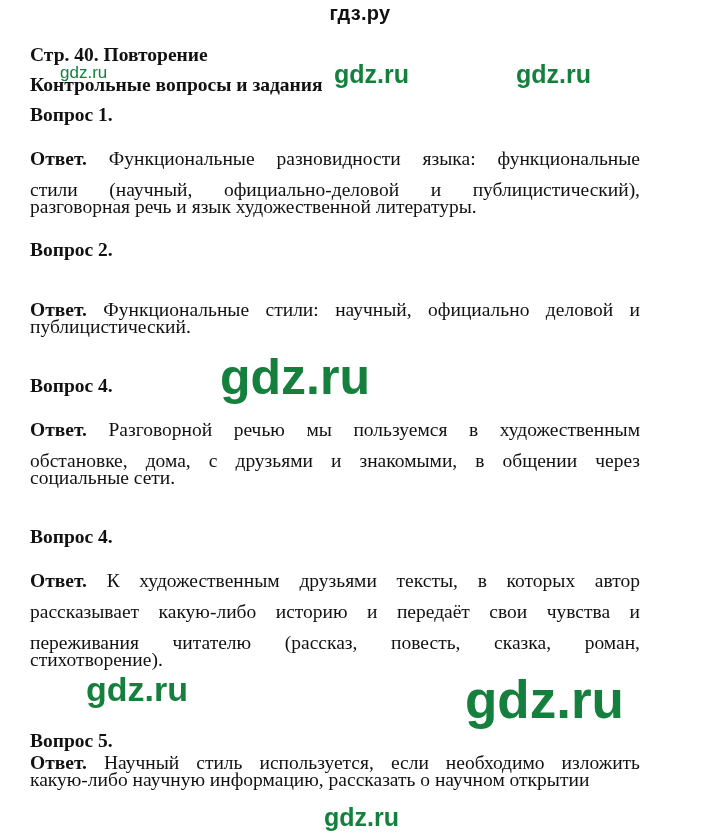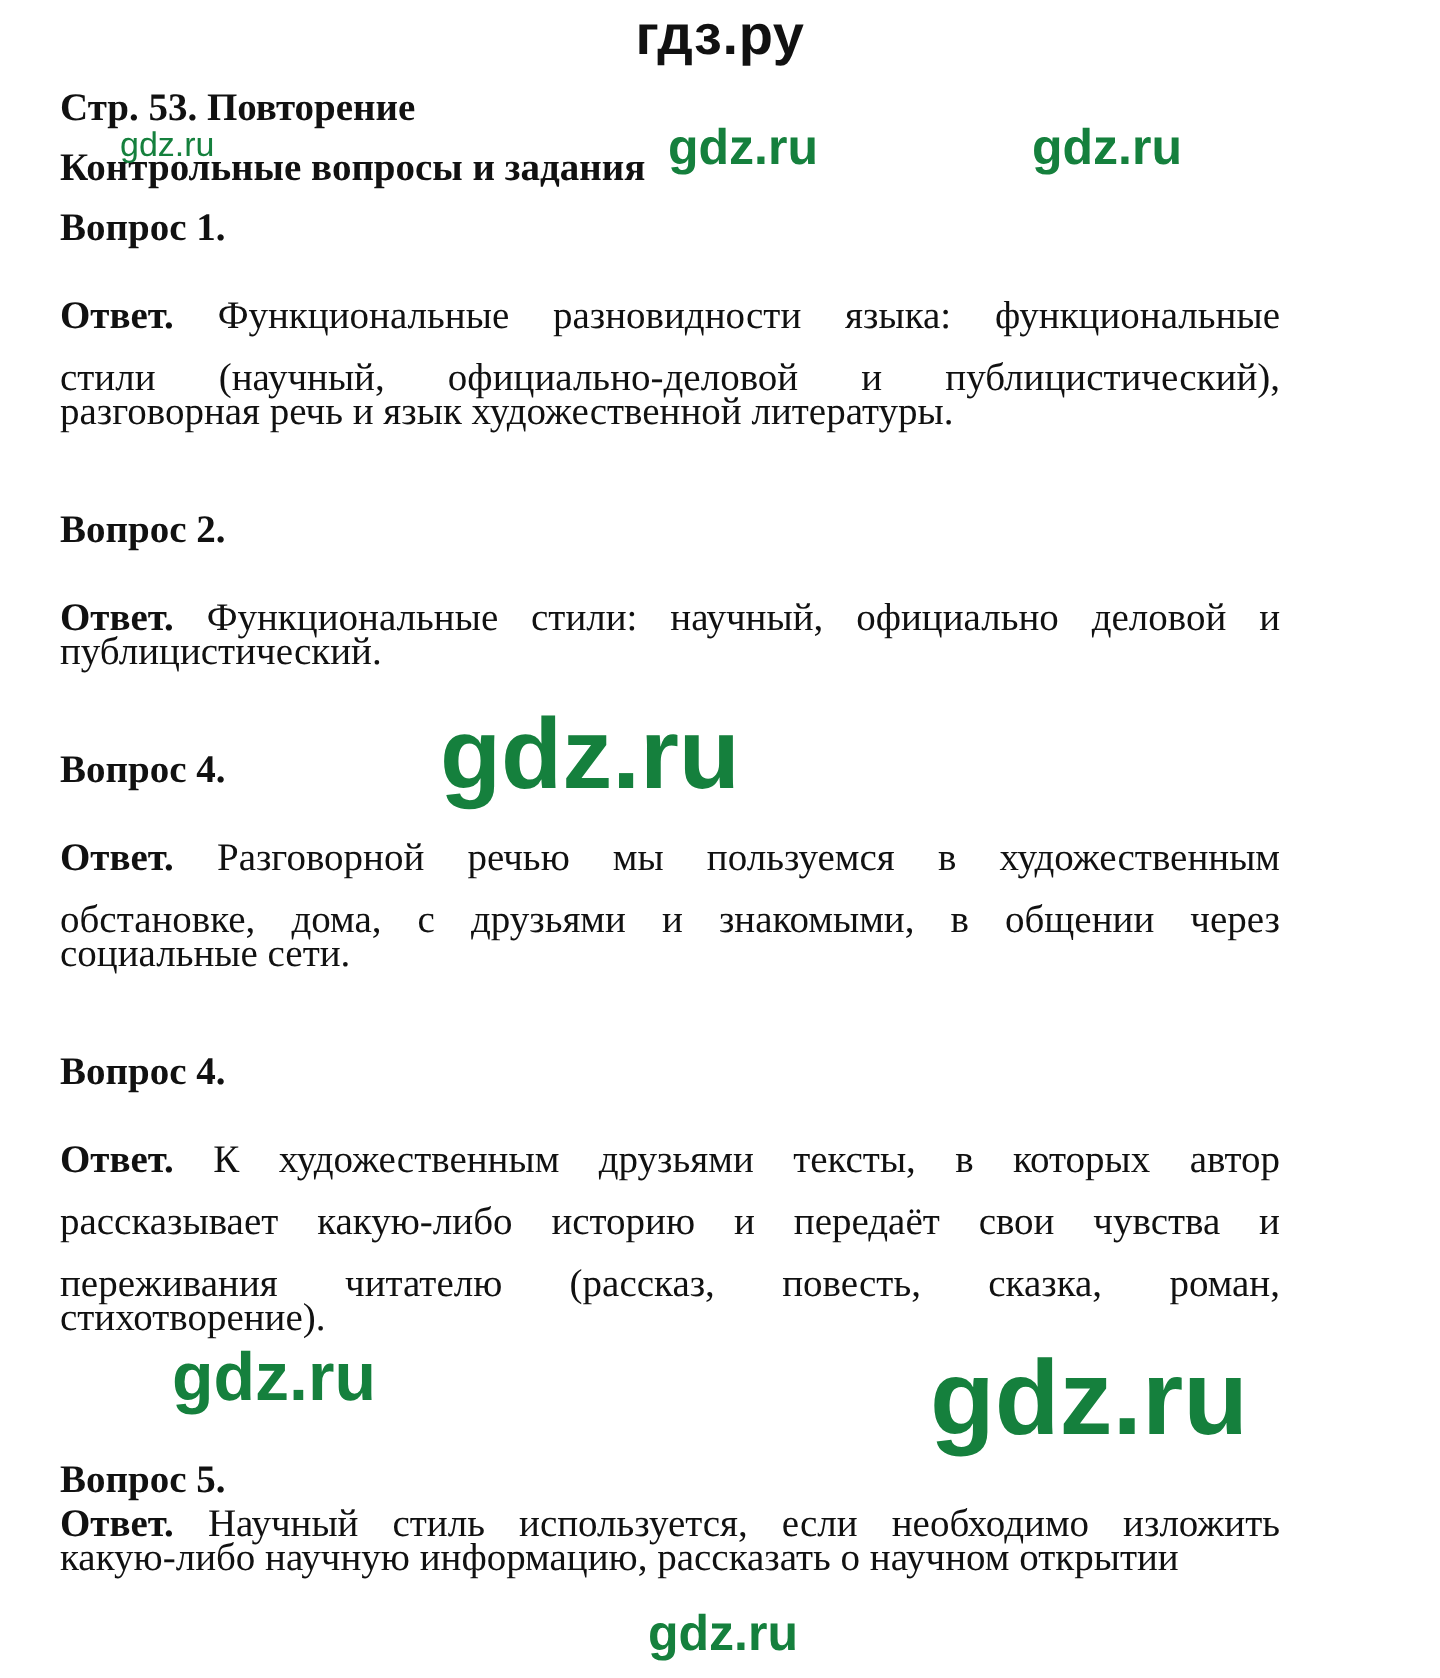--- a/index.html
+++ b/index.html
@@ -1,39 +1,39 @@
 <!DOCTYPE html>
 <html><head>
   <meta charset="utf-8">
   <style>
     html, body { margin: 0; padding: 0; background: #ffffff; }
     body { width: 720px; height: 839px; position: relative; overflow: hidden; color: #111; }
-    .header { position: absolute; top: 0; left: 0; width: 720px; text-align: center; font-family: "Liberation Sans", sans-serif; font-size: 28px; font-weight: bold; top: 2px; letter-spacing: 0.3px; }
+    .header { position: absolute; top: 0; left: 0; width: 720px; text-align: center; font-family: "Liberation Sans", sans-serif; font-size: 20px; font-weight: bold; top: 2px; letter-spacing: 0.3px; }
     .doc { position: absolute; left: 30px; top: 0; width: 610px; font-family: "Liberation Serif", serif; font-size: 19.5px; }
     .doc .line { position: absolute; left: 0; white-space: nowrap; }
     .bold { font-weight: bold; }
     .just { text-align: justify; text-align-last: justify; width: 610px; white-space: normal !important; margin-top: 14px; }
     .wm { position: absolute; font-family: "Liberation Sans", sans-serif; font-weight: bold; color: #15803d; line-height: 1; }
     .wm-small { font-family: "Liberation Sans", sans-serif; font-weight: normal; }
   </style>
 </head>
 <body>
 
 <div class="header">гдз.ру</div>
 
 <div class="doc">
-  <div class="line bold" style="top:44px">Стр. 53. Повторение</div>
+  <div class="line bold" style="top:44px">Стр. 40. Повторение</div>
   <div class="line bold" style="top:74px">Контрольные вопросы и задания</div>
 
   <div class="line bold" style="top:104px">Вопрос 1.</div>
   <div class="line just" style="top:134px"><span class="bold">Ответ.</span> <span>Функциональные разновидности языка: функциональные</span></div>
   <div class="line just" style="top:165px">стили (научный, официально-деловой и публицистический),</div>
   <div class="line" style="top:196px">разговорная речь и язык художественной литературы.</div>
 
-  <div class="line bold" style="top:255px">Вопрос 2.</div>
+  <div class="line bold" style="top:239px">Вопрос 2.</div>
   <div class="line just" style="top:285px"><span class="bold">Ответ.</span> <span>Функциональные стили: научный, официально деловой и</span></div>
   <div class="line" style="top:316px">публицистический.</div>
 
   <div class="line bold" style="top:375px">Вопрос 4.</div>
   <div class="line just" style="top:405px"><span class="bold">Ответ.</span> <span>Разговорной речью мы пользуемся в художественным</span></div>
   <div class="line just" style="top:436px">обстановке, дома, с друзьями и знакомыми, в общении через</div>
   <div class="line" style="top:467px">социальные сети.</div>
 
   <div class="line bold" style="top:526px">Вопрос 4.</div>
   <div class="line just" style="top:556px"><span class="bold">Ответ.</span> <span>К художественным друзьями тексты, в которых автор</span></div>

